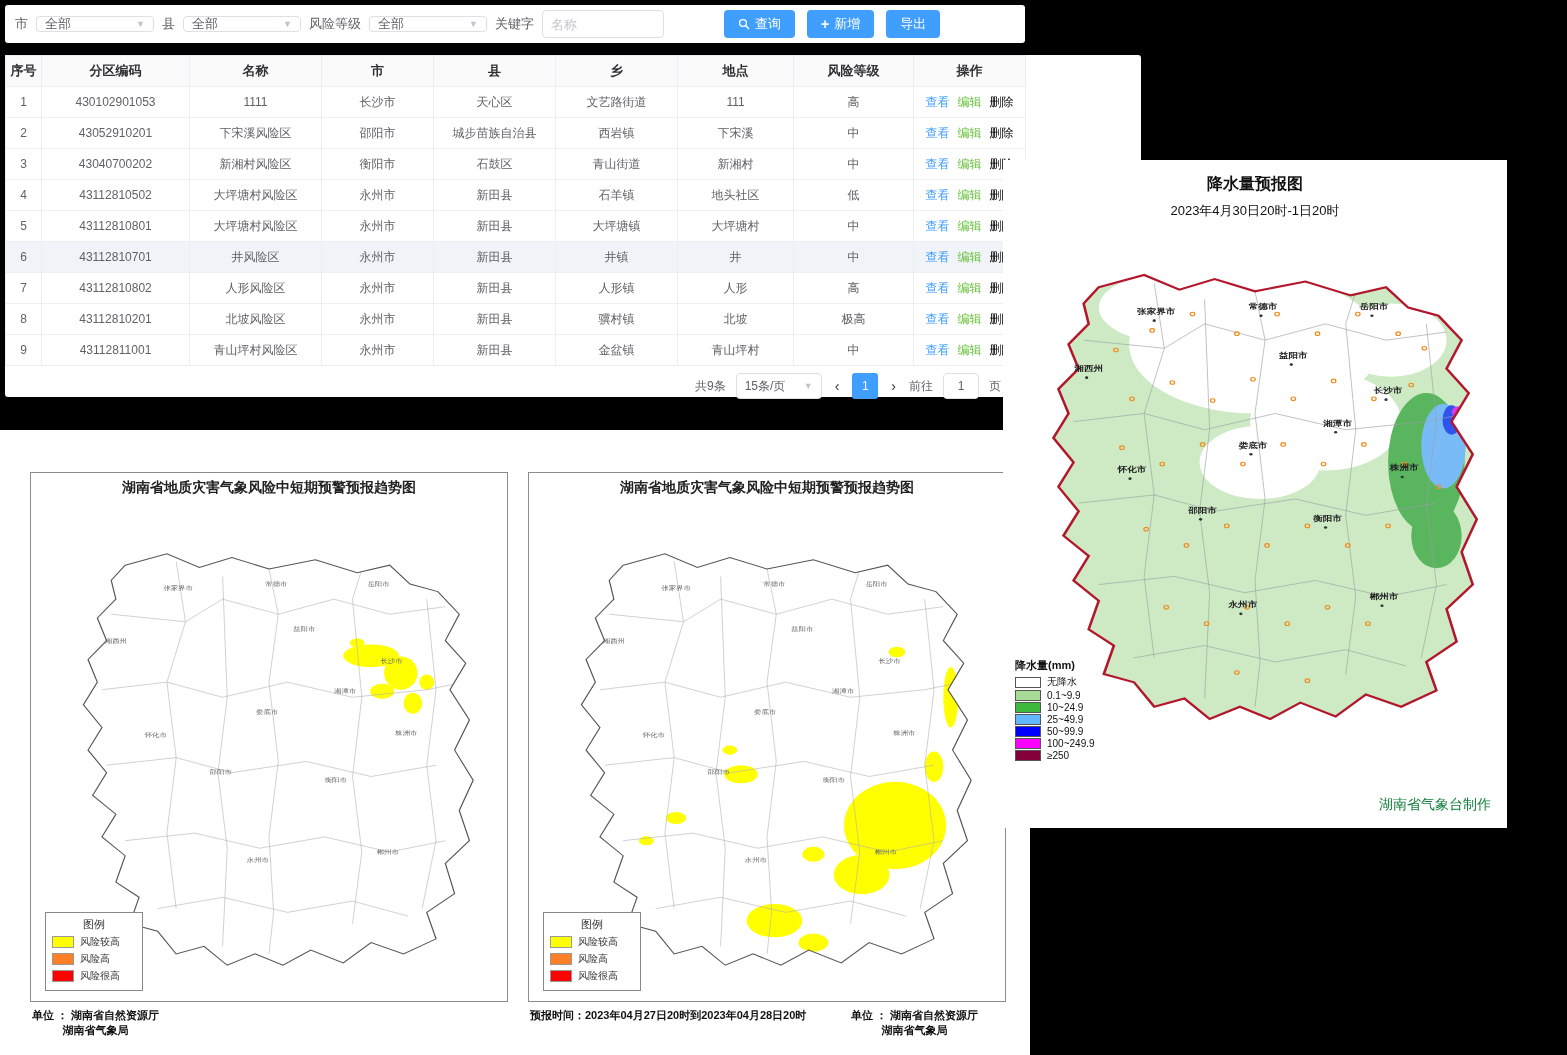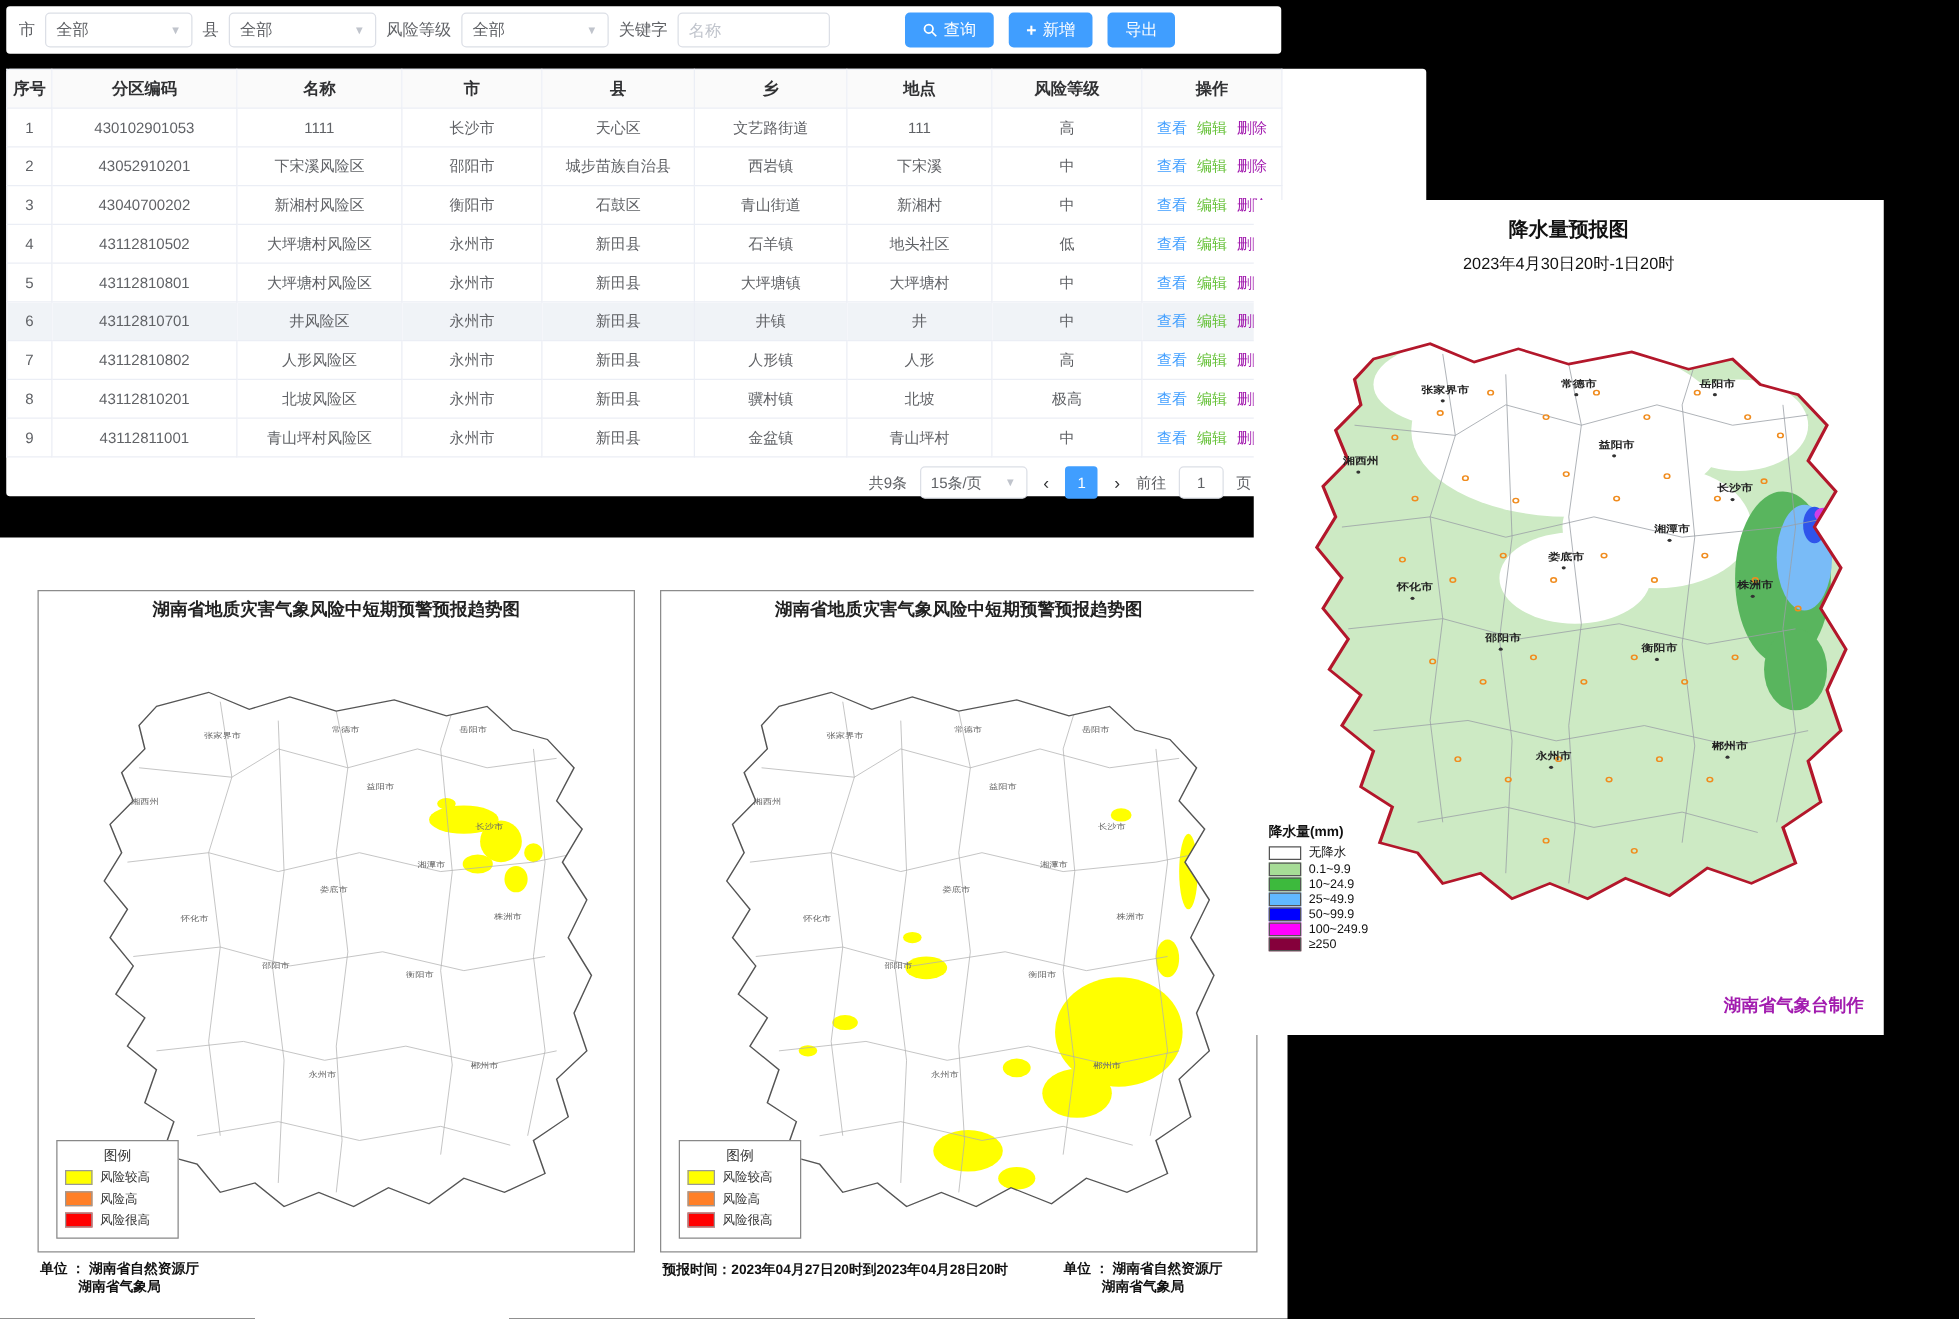--- a/index.html
+++ b/index.html
@@ -3,40 +3,40 @@
 <meta charset="utf-8">
 <style>
   *{margin:0;padding:0;box-sizing:border-box;}
   html,body{width:1567px;height:1055px;}
   body{background:#000;position:relative;font-family:"Liberation Sans","DejaVu Sans",sans-serif;overflow:hidden;}
   .panel{position:absolute;background:#fff;}
 
   
   .filter-panel{left:5px;top:5px;width:1020px;height:38px;border-radius:3px;display:flex;align-items:center;gap:8px;padding:0 10px;}
   .flabel{font-size:13px;color:#606266;white-space:nowrap;}
-  .select{height:28px;border:1px solid #dcdfe6;border-radius:4px;display:flex;align-items:center;justify-content:space-between;padding:0 8px;font-size:13px;color:#606266;background:#fff;cursor:pointer;}
+  .select{height:16px;border:1px solid #dcdfe6;border-radius:4px;display:flex;align-items:center;justify-content:space-between;padding:0 8px;font-size:13px;color:#606266;background:#fff;cursor:pointer;}
   .sel-filter{width:118px;}
   .chev{color:#c0c4cc;font-size:9px;margin-left:6px;}
   .kw-input{width:122px;height:28px;border:1px solid #dcdfe6;border-radius:4px;padding:0 8px;font-size:13px;color:#606266;outline:none;}
   .kw-input::placeholder{color:#c0c4cc;}
   .btn{height:28px;padding:0 14px;border:none;border-radius:4px;background:#409eff;color:#fff;font-size:13px;display:flex;align-items:center;gap:5px;cursor:pointer;}
   .btn-search{margin-left:52px;}
   .btn + .btn{margin-left:4px;}
   .icplus{font-size:14px;font-weight:bold;line-height:1;}
 
   
   .table-panel{left:5px;top:55px;width:1136px;height:342px;border-radius:3px;}
   table.risk{width:1020px;border-collapse:collapse;table-layout:fixed;}
   .risk th,.risk td{border:1px solid #ebeef5;font-size:12px;height:31px;text-align:center;color:#606266;overflow:hidden;white-space:nowrap;}
   .risk th{color:#303133;font-weight:bold;font-size:13px;background:#fafafa;}
   tr.hl{background:#f0f3f7;}
   .ops a{margin:0 4px;cursor:pointer;font-size:12px;text-decoration:none;}
   .op-view{color:#409eff;}
   .op-edit{color:#67c23a;}
-  .op-del{color:#a21caf;}
+  .op-del{color:#000000;}
 
   .pager{display:flex;align-items:center;justify-content:flex-end;gap:10px;padding:7px 140px 0 0;font-size:12px;color:#606266;}
   .pager .select{height:26px;width:86px;font-size:12px;}
   .arrow{color:#303133;padding:0 3px;cursor:pointer;font-size:14px;}
   .pnum{min-width:26px;height:26px;background:#409eff;color:#fff;border-radius:3px;display:flex;align-items:center;justify-content:center;cursor:pointer;font-size:12px;}
   .goto-input{width:36px;height:26px;border:1px solid #dcdfe6;border-radius:4px;text-align:center;font-size:12px;color:#606266;outline:none;}
 
   
   .maps-panel{left:0;top:430px;width:1030px;height:625px;}
   .map-col{position:absolute;top:42px;width:478px;}
@@ -58,21 +58,21 @@
   
   .precip-panel{left:1003px;top:160px;width:504px;height:668px;}
   .p-title{text-align:center;font-weight:bold;font-size:16px;color:#111;padding-top:14px;}
   .p-subtitle{text-align:center;font-size:13px;color:#111;margin-top:7px;}
   .precip-svg{position:absolute;left:0;top:58px;width:504px;height:505px;}
   .p-legend{position:absolute;left:12px;top:498px;background:rgba(255,255,255,.8);}
   .p-leg-title{font-size:11px;font-weight:bold;color:#111;margin-bottom:2px;}
   .p-legend .leg-row{margin:1px 0;gap:6px;}
   .p-legend .leg-swatch{width:26px;height:11px;border:1px solid #555;}
   .p-legend .leg-label{font-size:10px;color:#111;}
-  .p-credit{position:absolute;right:16px;bottom:14px;font-size:14px;font-weight:bold;color:#a21caf;}
+  .p-credit{position:absolute;right:16px;bottom:14px;font-size:14px;font-weight:normal;color:#15803d;}
 </style>
 </head>
 <body>
 
 <div class="panel filter-panel">
   <span class="flabel">市</span>
   <div class="select sel-filter">
     <span>全部</span>
     <span class="chev">▼</span>
   </div>

